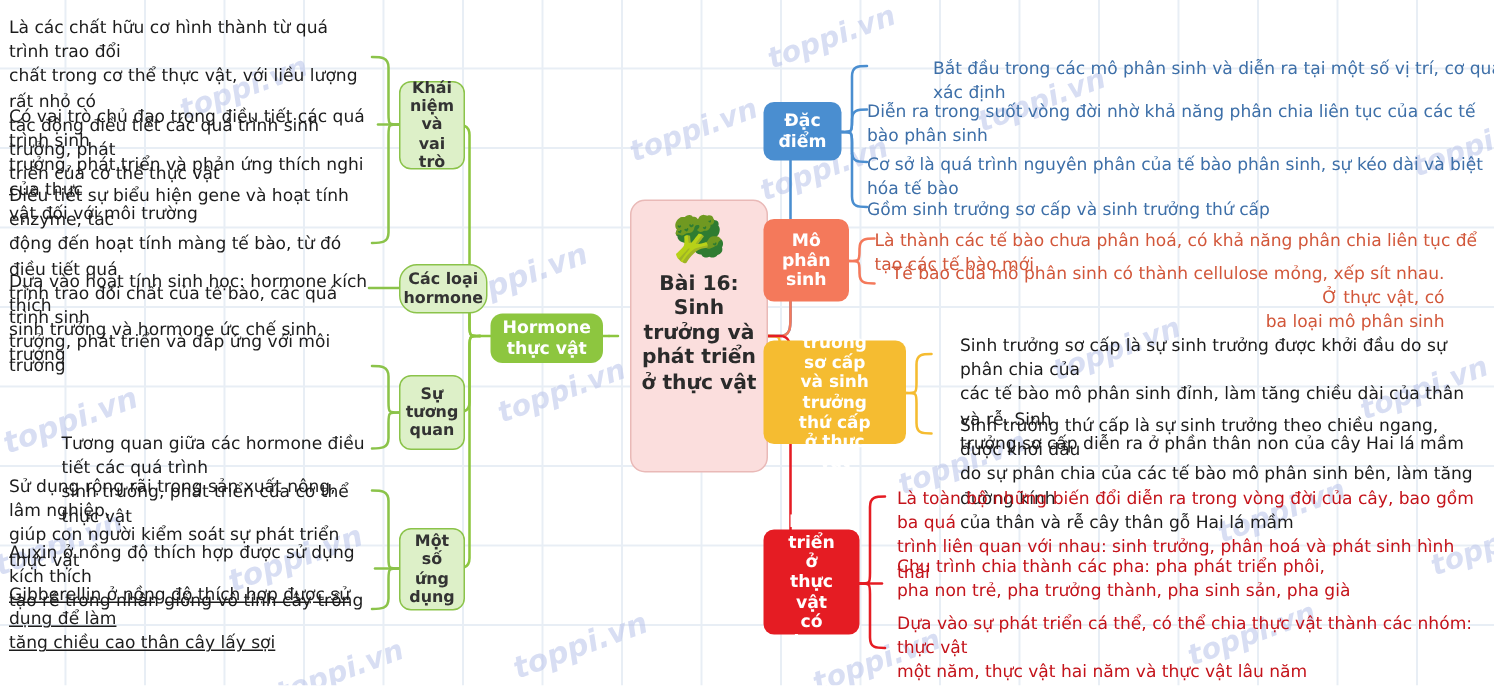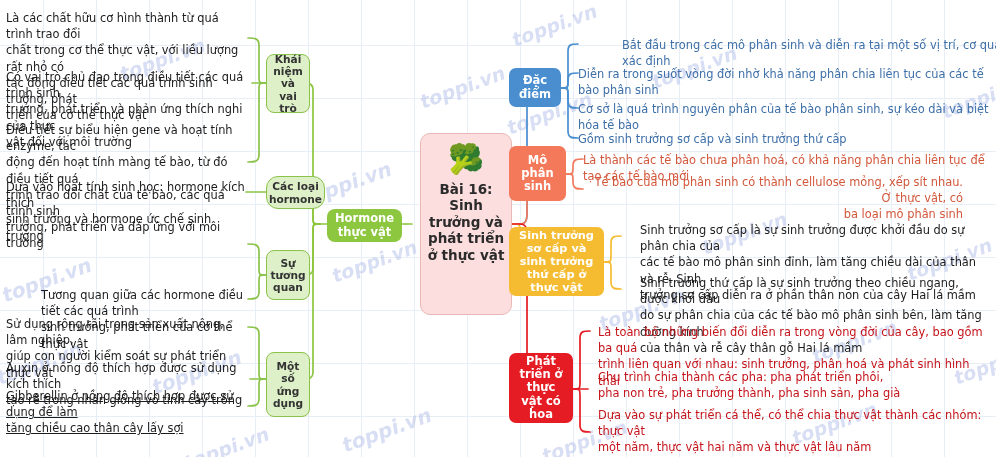--- a/index.html
+++ b/index.html
@@ -38,21 +38,21 @@
     position: absolute;
     z-index: 4;
     display: flex;
     align-items: center;
     justify-content: center;
     text-align: center;
     color: #ffffff;
     font-weight: 700;
     line-height: 1.16;
     border-radius: 7px;
-    padding: 4px 7px;
+    padding: 4px 20px;
   }
   .node.green-sub {
     background: #ddf0c8;
     border: 1.6px solid #8bc34a;
     color: #333333;
     font-weight: 700;
     border-radius: 8px;
   }
   .node.green-main { background: #8dc63f; border-radius: 8px; }
   .node.blue   { background: #4a8ed0; }
@@ -177,21 +177,21 @@
 
   <div class="node green-sub" style="left:266px; top:54px; width:44px; height:59px; font-size:10.6px;">
     <span>Khái niệm và vai trò</span>
   </div>
   <div class="node green-sub" style="left:266px; top:176px; width:59px; height:33px; font-size:10.6px;border-radius:12px;">
     <span>Các loại hormone</span>
   </div>
   <div class="node green-sub" style="left:266px; top:250px; width:44px; height:50px; font-size:10.6px;">
     <span>Sự tương quan</span>
   </div>
-  <div class="node green-sub" style="left:266px; top:352px; width:44px; height:65px; font-size:10.6px;">
+  <div class="node green-sub" style="left:266px; top:352px; width:44px; height:55px; font-size:10.6px;">
     <span>Một số ứng dụng</span>
   </div>
 
   <div class="leaf left" style="left:6px; top:10px; width:240px;">Là các chất hữu cơ hình thành từ quá trình trao đổi
 chất trong cơ thể thực vật, với liều lượng rất nhỏ có
 tác động điều tiết các quá trình sinh trưởng, phát
 triển của cơ thể thực vật</div>
   <div class="leaf left" style="left:6px; top:69px; width:240px;">Có vai trò chủ đạo trong điều tiết các quá trình sinh
 trưởng, phát triển và phản ứng thích nghi của thực
 vật đối với môi trường</div>

